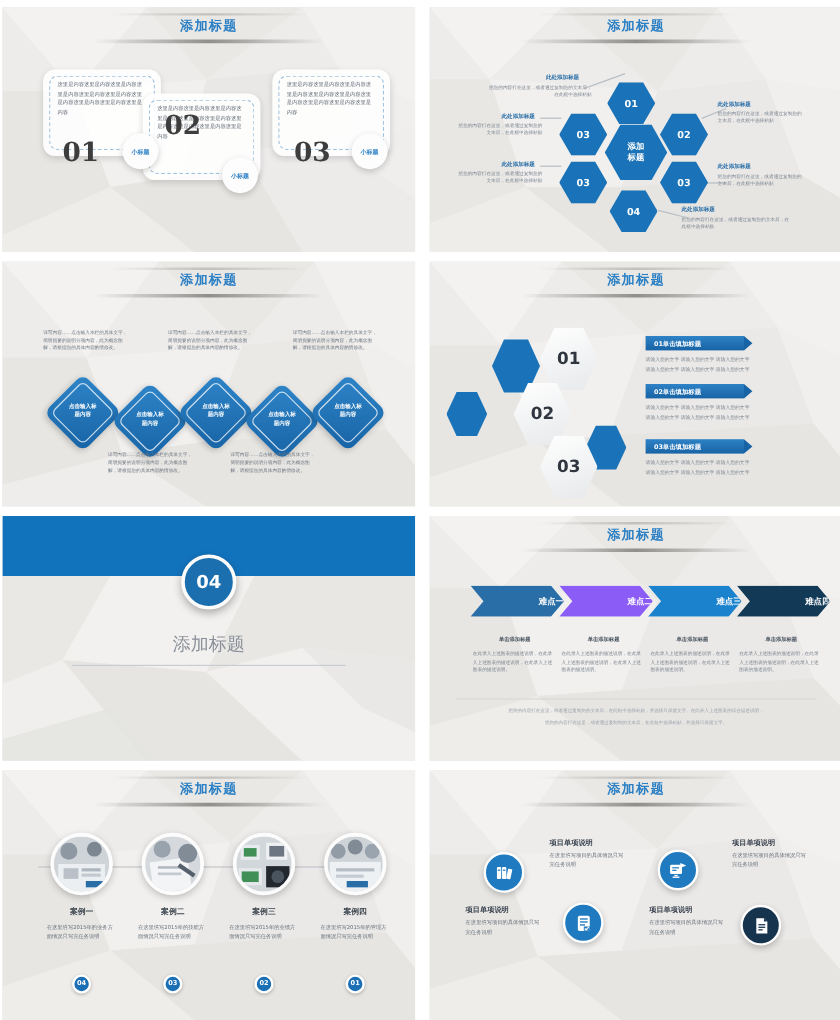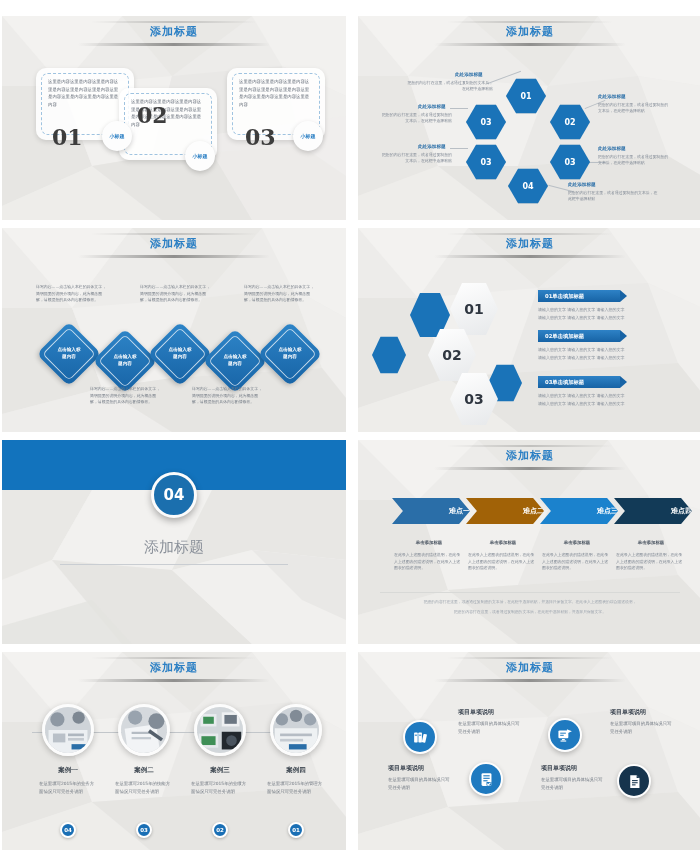--- a/index.html
+++ b/index.html
@@ -8,21 +8,21 @@
     background:#ffffff;
     font-family:"DejaVu Sans","Liberation Sans",sans-serif;
     overflow:hidden;
   }
   .grid {
     width:700px; height:850px;
     display:grid;
     grid-template-columns:344px 344px;
     grid-template-rows:204px 204px 204px 208px;
     column-gap:12px; row-gap:8px;
-    padding:16px 0 0 2px;
+    padding:6px 0 0 2px;
   }
   .slide {
     position:relative; overflow:hidden;
     background:#eeeeec;
     border:0;
   }
   
   .poly { position:absolute; inset:0; background:#edecea; }
   .poly:before, .poly:after { content:""; position:absolute; }
 
@@ -239,20 +239,24 @@
       <polygon points="50,60 190,70 160,150 80,150" fill="#f1f0ee"></polygon>
       <polygon points="190,70 280,60 310,140 160,150" fill="#eae9e7"></polygon>
       <polygon points="280,60 344,70 344,160 310,140" fill="#f0efed"></polygon>
       <polygon points="0,180 80,150 150,204 0,204" fill="#eeedea"></polygon>
       <polygon points="80,150 160,150 310,140 344,160 344,204 150,204" fill="#e6e5e2"></polygon>
     </svg>
     <div class="title-rule top"></div>
     <div class="slide-title">添加标题</div>
     <div class="title-rule"></div>
 
+    <div class="hex big" style="left:146px;top:97px;width:52px;height:48px;flex-direction:column;font-size:7px;line-height:1.25;">
+      <span>添加</span>
+      <span>标题</span>
+    </div>
 
     <div class="hex" style="left:148px;top:62px;width:40px;height:36px;font-size:8px;">
         <span>01</span>
       </div>
     <div class="hex" style="left:192px;top:88px;width:40px;height:36px;font-size:8px;">
         <span>02</span>
       </div>
     <div class="hex" style="left:192px;top:128px;width:40px;height:36px;font-size:8px;">
         <span>03</span>
       </div>
@@ -425,21 +429,21 @@
       <polygon points="0,175 90,150 160,204 0,204" fill="#eeedea"></polygon>
       <polygon points="90,150 160,145 320,135 344,160 344,204 160,204" fill="#e6e5e2"></polygon>
     </svg>
     <div class="title-rule top"></div>
     <div class="slide-title">添加标题</div>
     <div class="title-rule"></div>
 
     <div class="chev" style="left:34px;top:58px;background:#2a6ea8;">
         <span>难点一</span>
       </div>
-    <div class="chev" style="left:108px;top:58px;background:#a16207;">
+    <div class="chev" style="left:108px;top:58px;background:#8b5cf6;">
         <span>难点二</span>
       </div>
     <div class="chev" style="left:182px;top:58px;background:#1b82cd;">
         <span>难点三</span>
       </div>
     <div class="chev" style="left:256px;top:58px;background:#123a57;">
         <span>难点四</span>
       </div>
 
     <div class="s6h" style="left:36px;top:100px;">单击添加标题</div>

